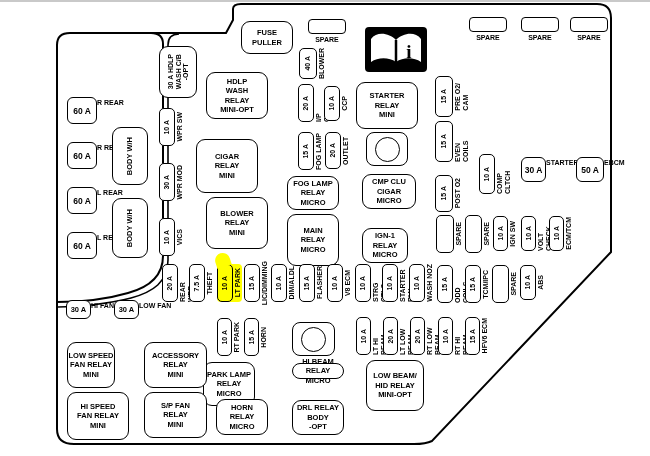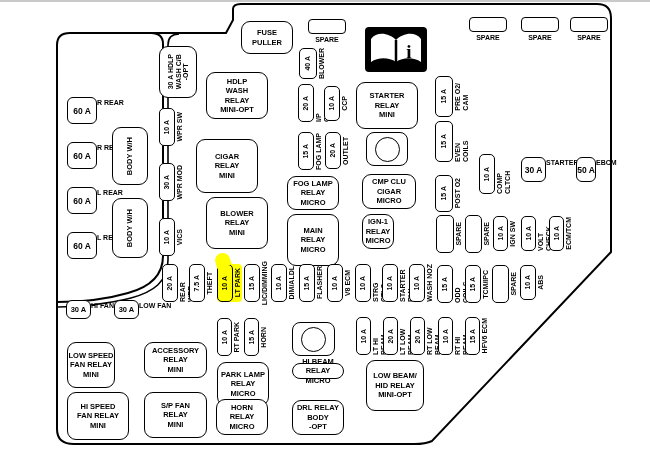--- a/index.html
+++ b/index.html
@@ -115,21 +115,21 @@
 MICRO</div>
   <div class="relay" style="left:356px;top:82px;width:62px;height:47px">STARTER
 RELAY
 MINI</div>
   <div class="socket" style="left:366px;top:132px;width:42px;height:34px">
       <div class="circ"></div>
     </div>
   <div class="relay" style="left:362px;top:174px;width:54px;height:35px">CMP CLU
 CIGAR
 MICRO</div>
-  <div class="relay" style="left:362px;top:214px;width:32px;height:35px">IGN-1
+  <div class="relay" style="left:362px;top:228px;width:46px;height:35px">IGN-1
 RELAY
 MICRO</div>
 
   <div class="hfuse" style="left:308px;top:19px">
     <div class="hbox"></div>
     <div class="caption">SPARE</div>
   </div>
   <div class="hfuse" style="left:469px;top:17px">
     <div class="hbox"></div>
     <div class="caption">SPARE</div>
@@ -199,21 +199,21 @@
         <span class="vt amp">10 A</span>
       </span>
     <span class="flabel vt">COMP CLTCH</span>
   </div>
 
   <div class="sqwrap" style="left:521px;top:157px">
     <div class="sq" style="width:25px;height:25px">30 A</div>
     <div class="caption">STARTER</div>
   </div>
   <div class="sqwrap" style="left:576px;top:157px">
-    <div class="sq" style="width:20px;height:25px">50 A</div>
+    <div class="sq" style="width:28px;height:25px">50 A</div>
     <div class="caption">EBCM</div>
   </div>
 
   <div class="vfuse" style="left:436px;top:215px">
     <span class="fbox" style="width:18px">
         <span class="vt amp"></span>
       </span>
     <span class="flabel vt">SPARE</span>
   </div>
   <div class="vfuse" style="left:465px;top:215px">
@@ -365,21 +365,21 @@
       </span>
     <span class="flabel vt">RT HI BEAM</span>
   </div>
   <div class="vfuse" style="left:465px;top:317px">
     <span class="fbox" style="width:15px">
         <span class="vt amp">15 A</span>
       </span>
     <span class="flabel vt">HFV6 ECM</span>
   </div>
 
-  <div class="relay" style="left:217px;top:362px;width:52px;height:44px">PARK LAMP
+  <div class="relay" style="left:203px;top:362px;width:52px;height:44px">PARK LAMP
 RELAY
 MICRO</div>
   <div class="relay" style="left:216px;top:399px;width:52px;height:36px">HORN
 RELAY
 MICRO</div>
   <div class="relay" style="left:292px;top:363px;width:52px;height:16px">HI BEAM
 RELAY
 MICRO</div>
   <div class="relay" style="left:292px;top:400px;width:52px;height:35px">DRL RELAY
 BODY
@@ -392,21 +392,21 @@
     <div class="sq" style="width:25px;height:19px;font-size:7.5px">30 A</div>
     <div class="caption">HI FAN</div>
   </div>
   <div class="sqwrap" style="left:114px;top:300px">
     <div class="sq" style="width:25px;height:19px;font-size:7.5px">30 A</div>
     <div class="caption">LOW FAN</div>
   </div>
   <div class="relay" style="left:67px;top:342px;width:48px;height:46px">LOW SPEED
 FAN RELAY
 MINI</div>
-  <div class="relay" style="left:144px;top:342px;width:63px;height:36px">ACCESSORY
+  <div class="relay" style="left:144px;top:342px;width:63px;height:46px">ACCESSORY
 RELAY
 MINI</div>
   <div class="relay" style="left:67px;top:392px;width:62px;height:48px">HI SPEED
 FAN RELAY
 MINI</div>
   <div class="relay" style="left:144px;top:392px;width:63px;height:46px">S/P FAN
 RELAY
 MINI</div>
 
 </div>

